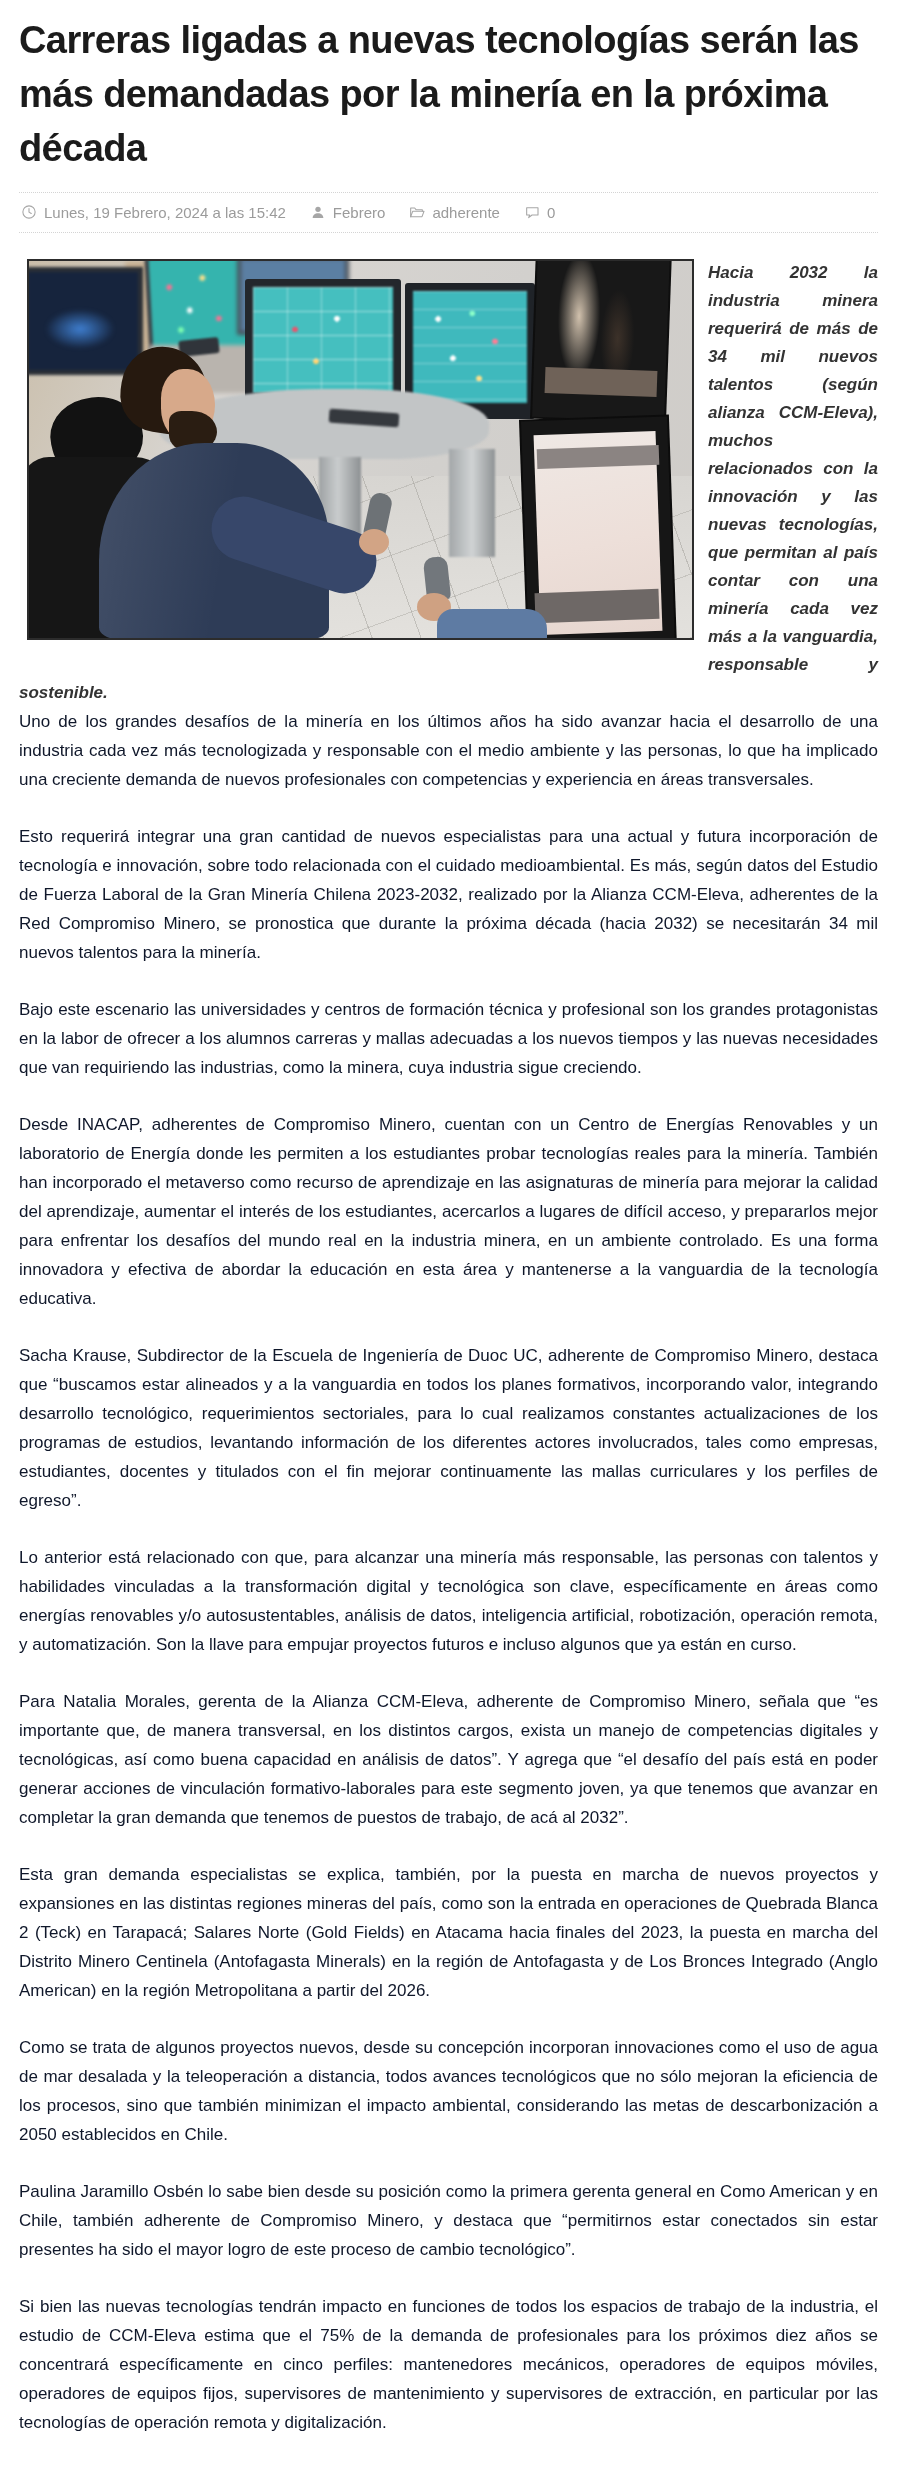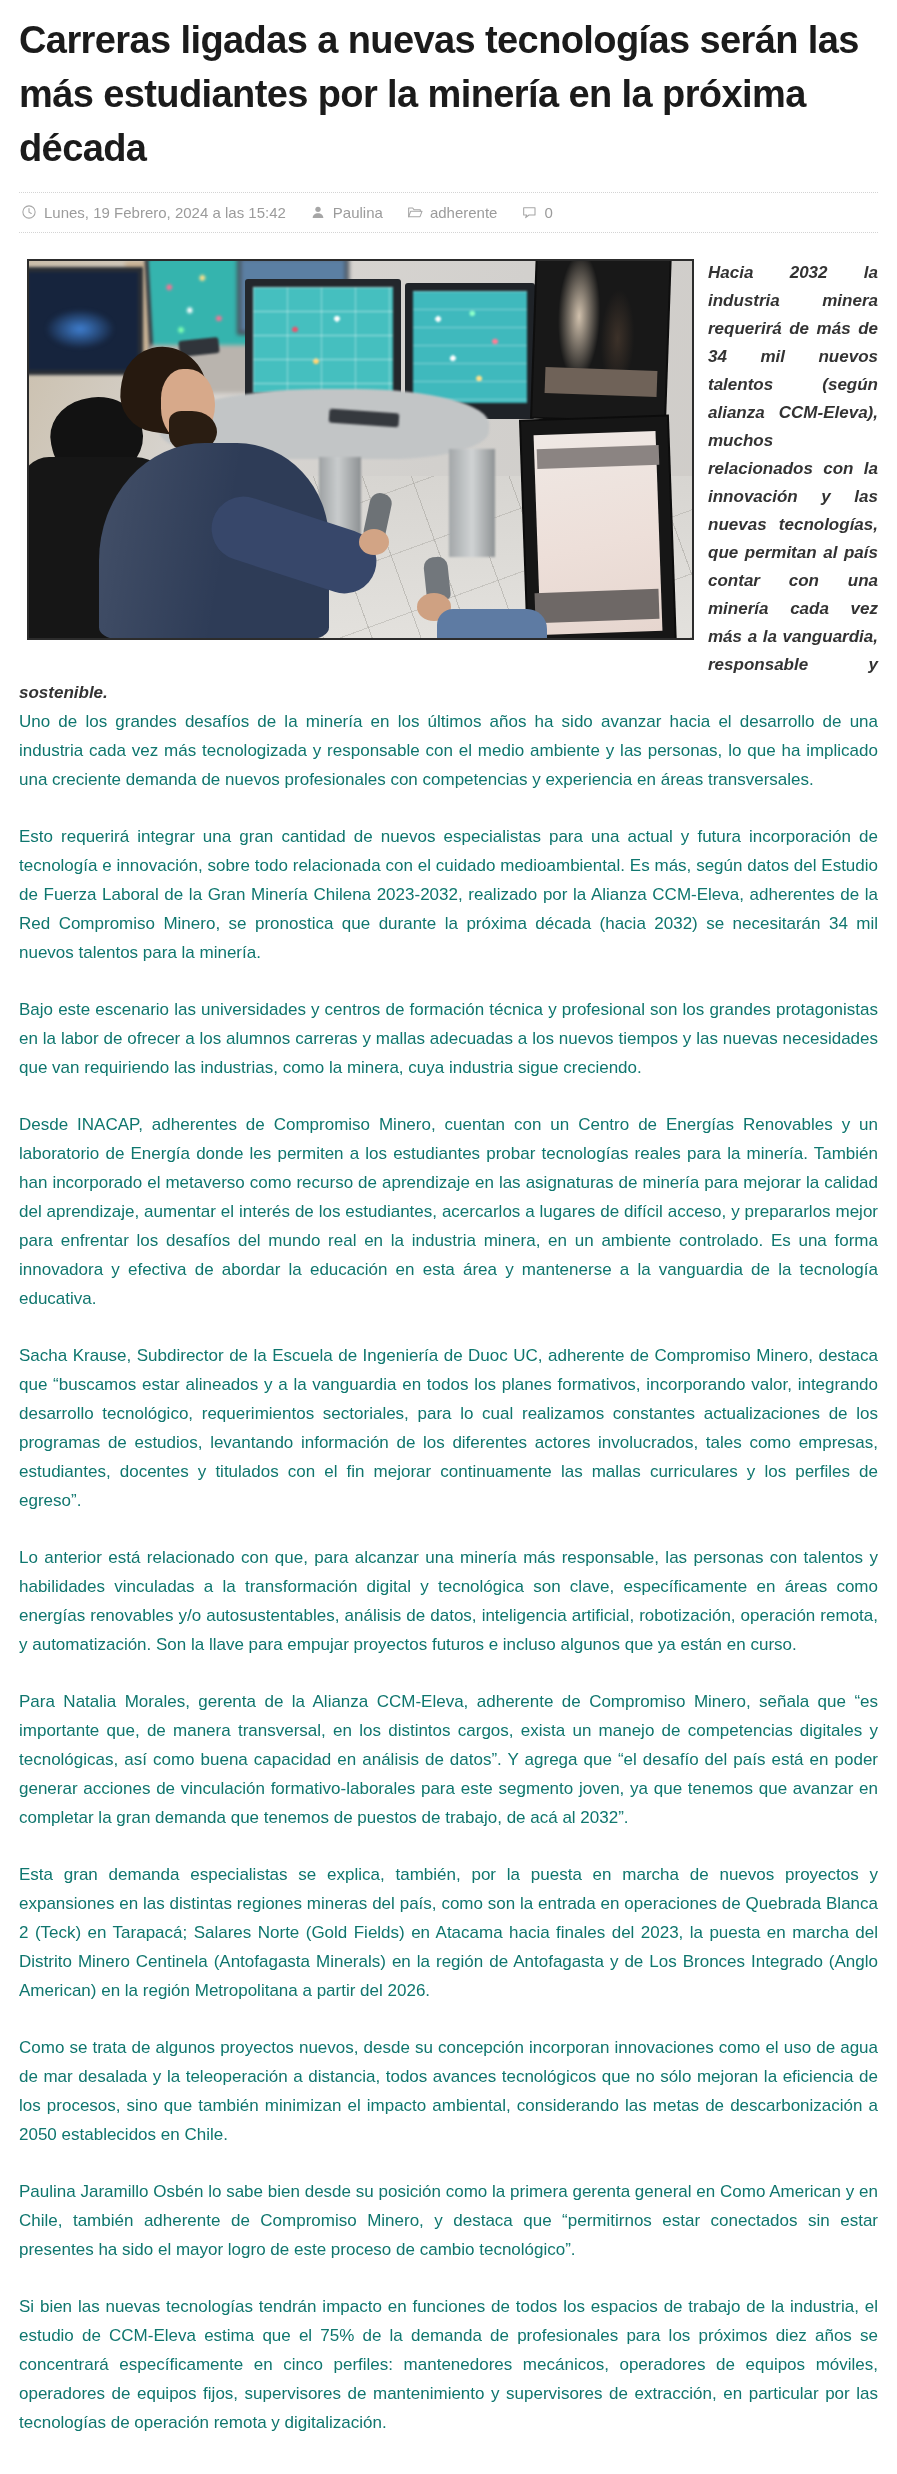--- a/index.html
+++ b/index.html
@@ -107,48 +107,48 @@
   .ph-joy1{left:338px;top:232px;width:22px;height:46px;background:#6d7276;
       border-radius:10px 10px 6px 6px;transform:rotate(12deg);}
   .ph-hand2{left:388px;top:332px;width:34px;height:28px;background:#cfa182;border-radius:50%;}
   .ph-joy2{left:396px;top:296px;width:24px;height:44px;background:#72777c;
       border-radius:10px 10px 6px 6px;transform:rotate(-6deg);}
   .ph-jeans{left:408px;top:348px;width:110px;height:29px;background:#5e7ba3;
       border-radius:16px 20px 0 0;}
 
   
   .body-text p{font-size:17px;line-height:29px;text-align:justify;
-               color:#0f766e;margin:0 0 28px;}
+               color:#0f172a;margin:0 0 28px;}
   .body-text p:last-child{margin-bottom:12px;}
 </style>
 </head>
 <body>
 
 <div class="page">
 
-  <h1 class="title">Carreras ligadas a nuevas tecnologías serán las más estudiantes por la minería en la próxima década</h1>
+  <h1 class="title">Carreras ligadas a nuevas tecnologías serán las más demandadas por la minería en la próxima década</h1>
 
   <div class="meta">
     <span class="meta-item">
       <span class="meta-icon">
         <svg viewBox="0 0 24 24">
             <circle cx="12" cy="12" r="9.2"></circle>
             <path d="M12 6.8v5.4l3.4 2.1"></path>
           </svg>
       </span>
       <span>Lunes, 19 Febrero, 2024 a las 15:42</span>
     </span>
     <span class="meta-item">
       <span class="meta-icon filled">
         <svg viewBox="0 0 24 24">
             <circle cx="12" cy="8" r="4"></circle>
             <path d="M4 21c0-4.4 3.6-7 8-7s8 2.6 8 7z"></path>
           </svg>
       </span>
-      <span>Paulina</span>
+      <span>Febrero</span>
     </span>
     <span class="meta-item">
       <span class="meta-icon">
         <svg viewBox="0 0 24 24">
             <path d="M2.5 19V6h6l2 2.5h9.5V11"></path>
             <path d="M5.5 11h17l-3 8h-17z"></path>
           </svg>
       </span>
       <span>adherente</span>
     </span>

